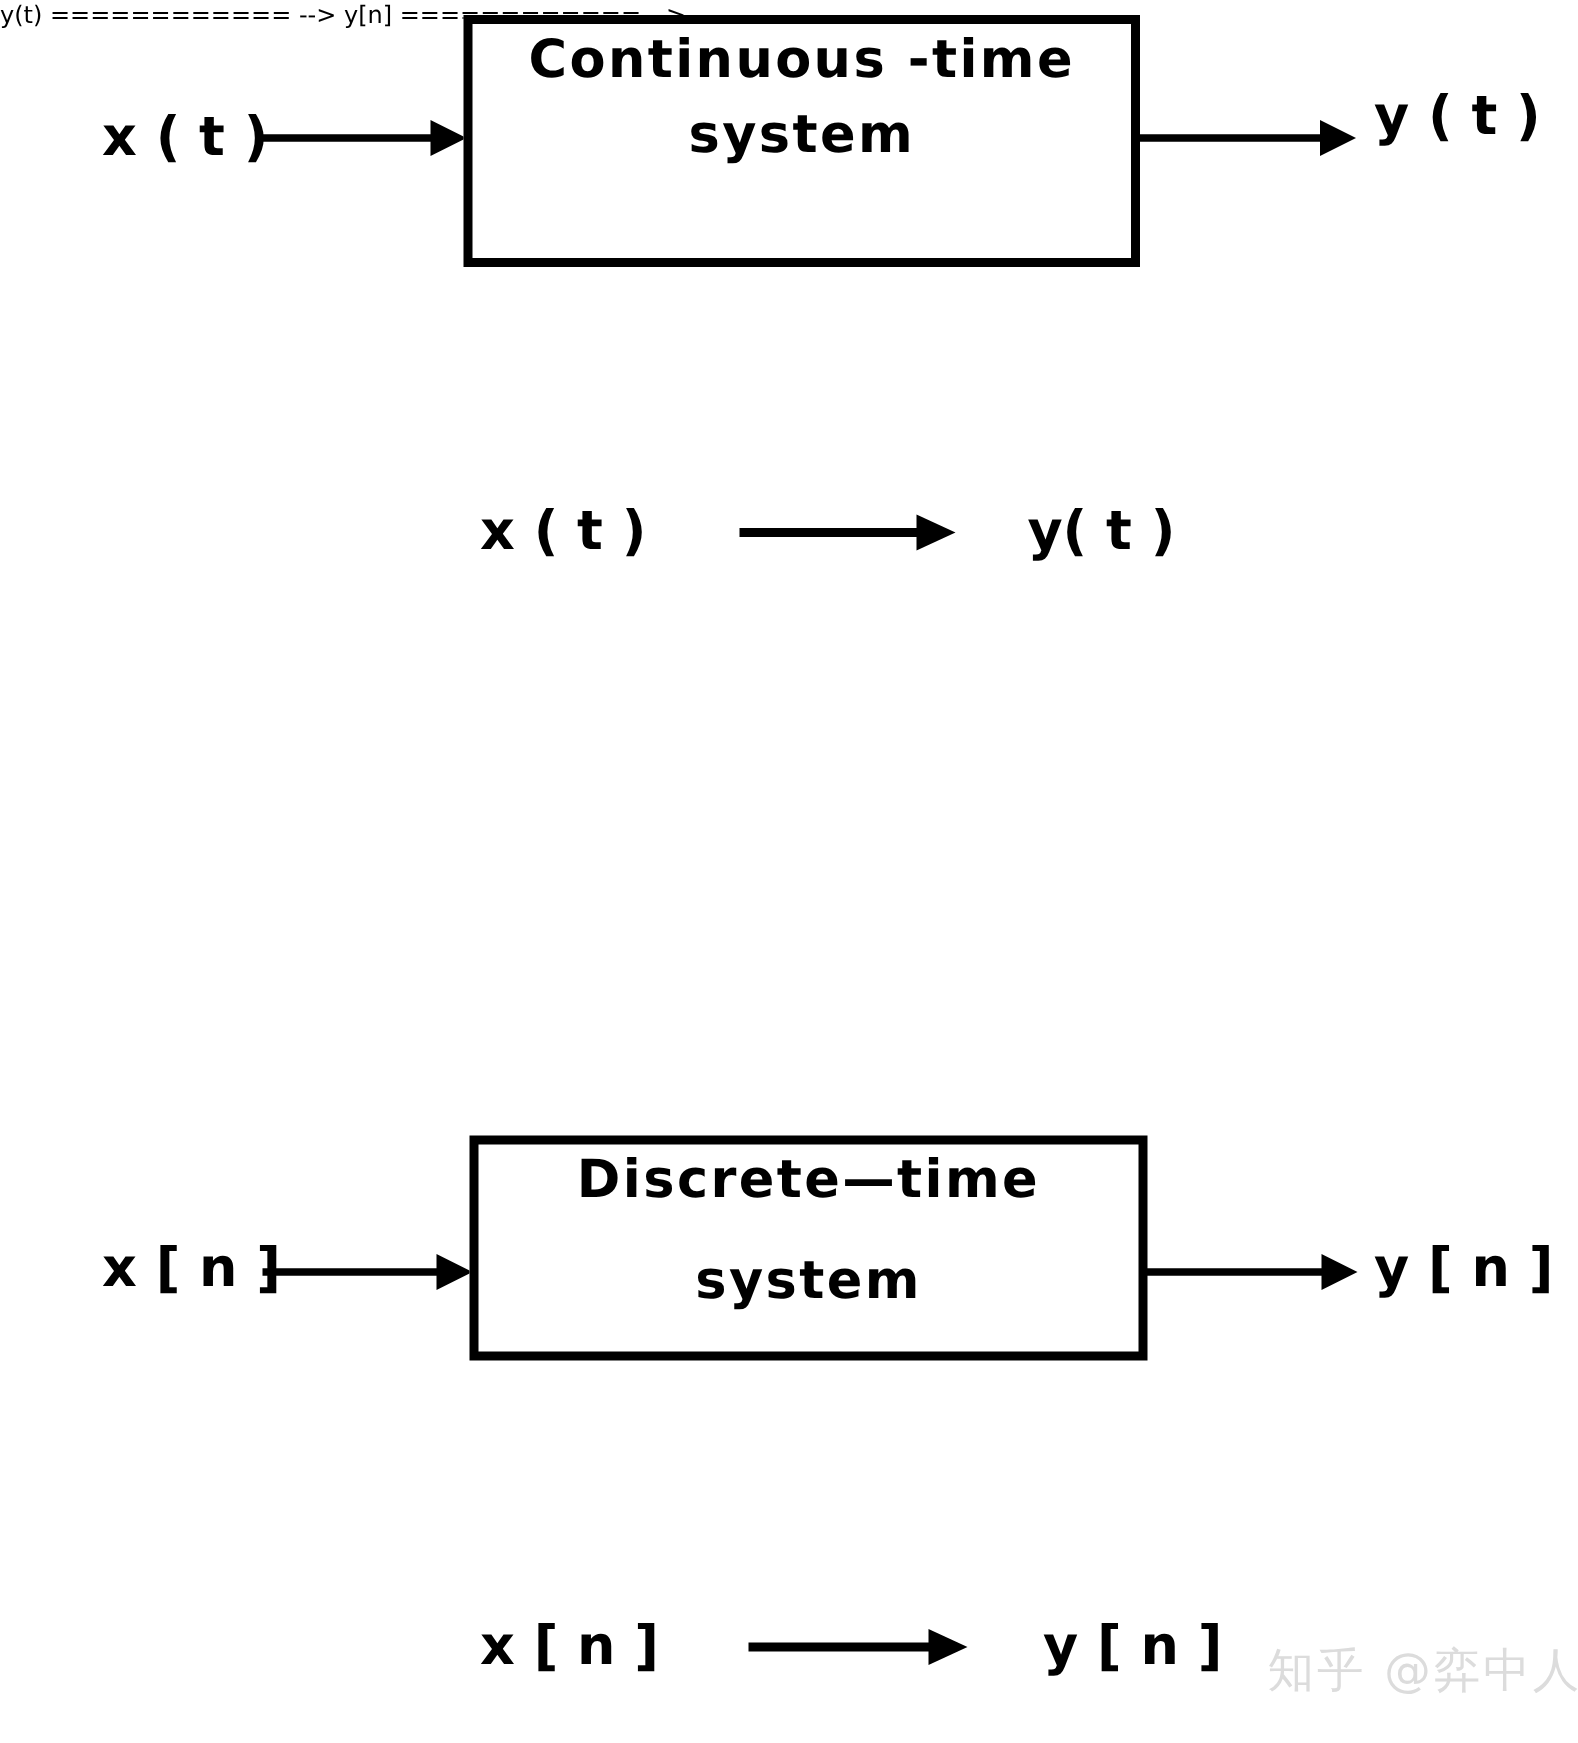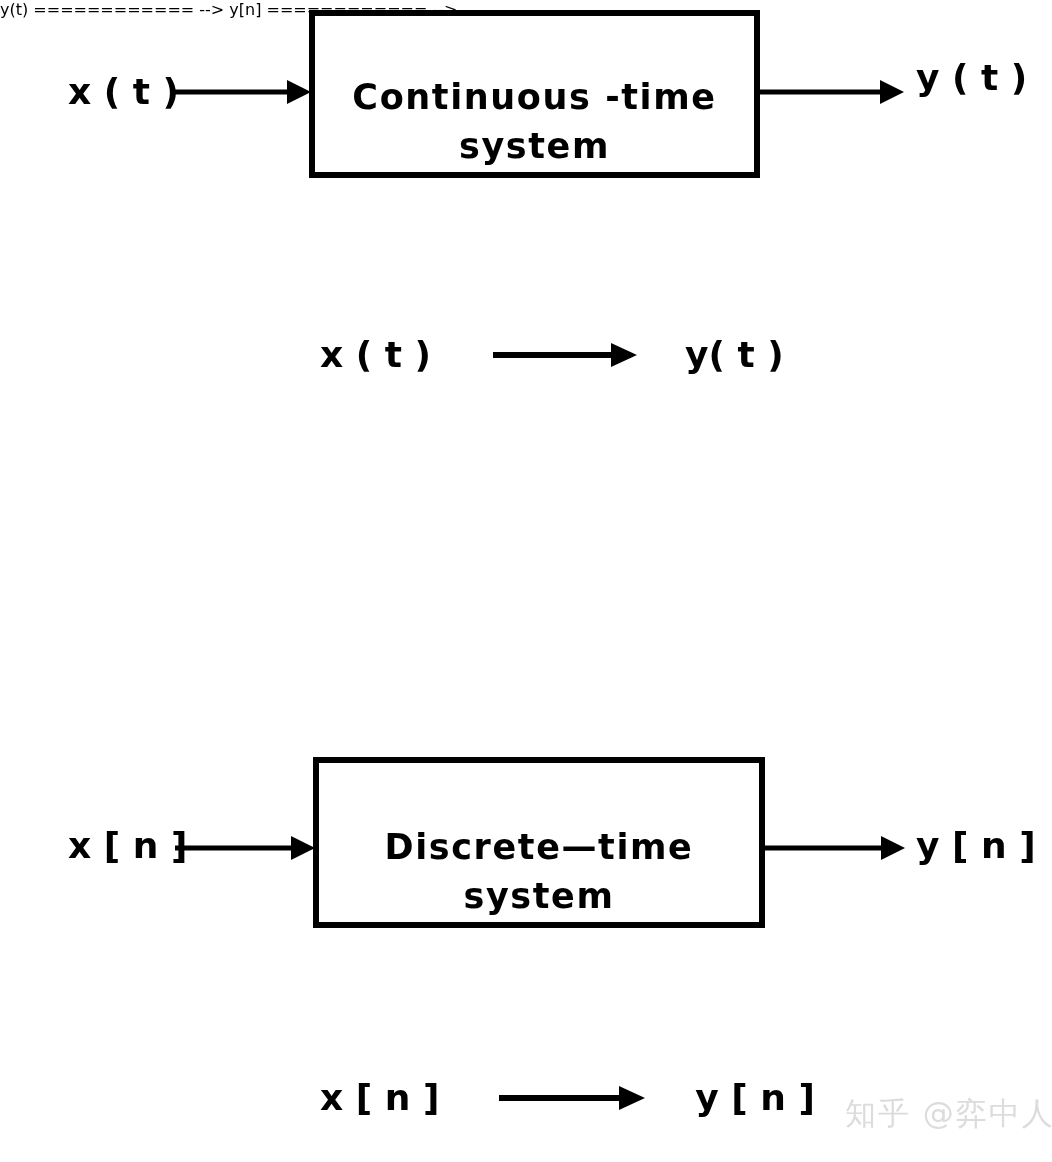--- a/index.html
+++ b/index.html
@@ -21,21 +21,21 @@
 
   
   .sys-box {
     position: absolute;
     box-sizing: border-box;
     border: 6px solid #000000;
     background: #ffffff;
     display: flex;
     flex-direction: column;
     align-items: center;
-    justify-content: flex-end;
+    justify-content: flex-start;
   }
   .sys-box .line {
     color: #000000;
     font-family: "DejaVu Sans", sans-serif;
     font-size: 35px;
     font-weight: 600;
     letter-spacing: 1.6px;
     line-height: 1.42;
     white-space: pre;
     text-align: center;
@@ -146,21 +146,21 @@
 
   
   <div class="arrow" style="left:175px; top:832px;">
     <svg width="144" height="32" viewBox="0 0 144 32">
       <line x1="0" y1="16" x2="120" y2="16" stroke="#000000" stroke-width="5"></line>
       <polygon points="116,4 140,16 116,28" fill="#000000"></polygon>
     </svg>
   </div>
 
   
-  <div class="sys-box" style="left:313px; top:757px; width:452px; height:171px;">
+  <div class="sys-box" style="left:313px; top:757px; width:452px; height:150px;gap:17px;">
     <div class="line">Discrete—time</div>
     <div class="line">system</div>
   </div>
 
   
   <div class="arrow" style="left:763px; top:832px;">
     <svg width="146" height="32" viewBox="0 0 146 32">
       <line x1="0" y1="16" x2="122" y2="16" stroke="#000000" stroke-width="5"></line>
       <polygon points="118,4 142,16 118,28" fill="#000000"></polygon>
     </svg>

